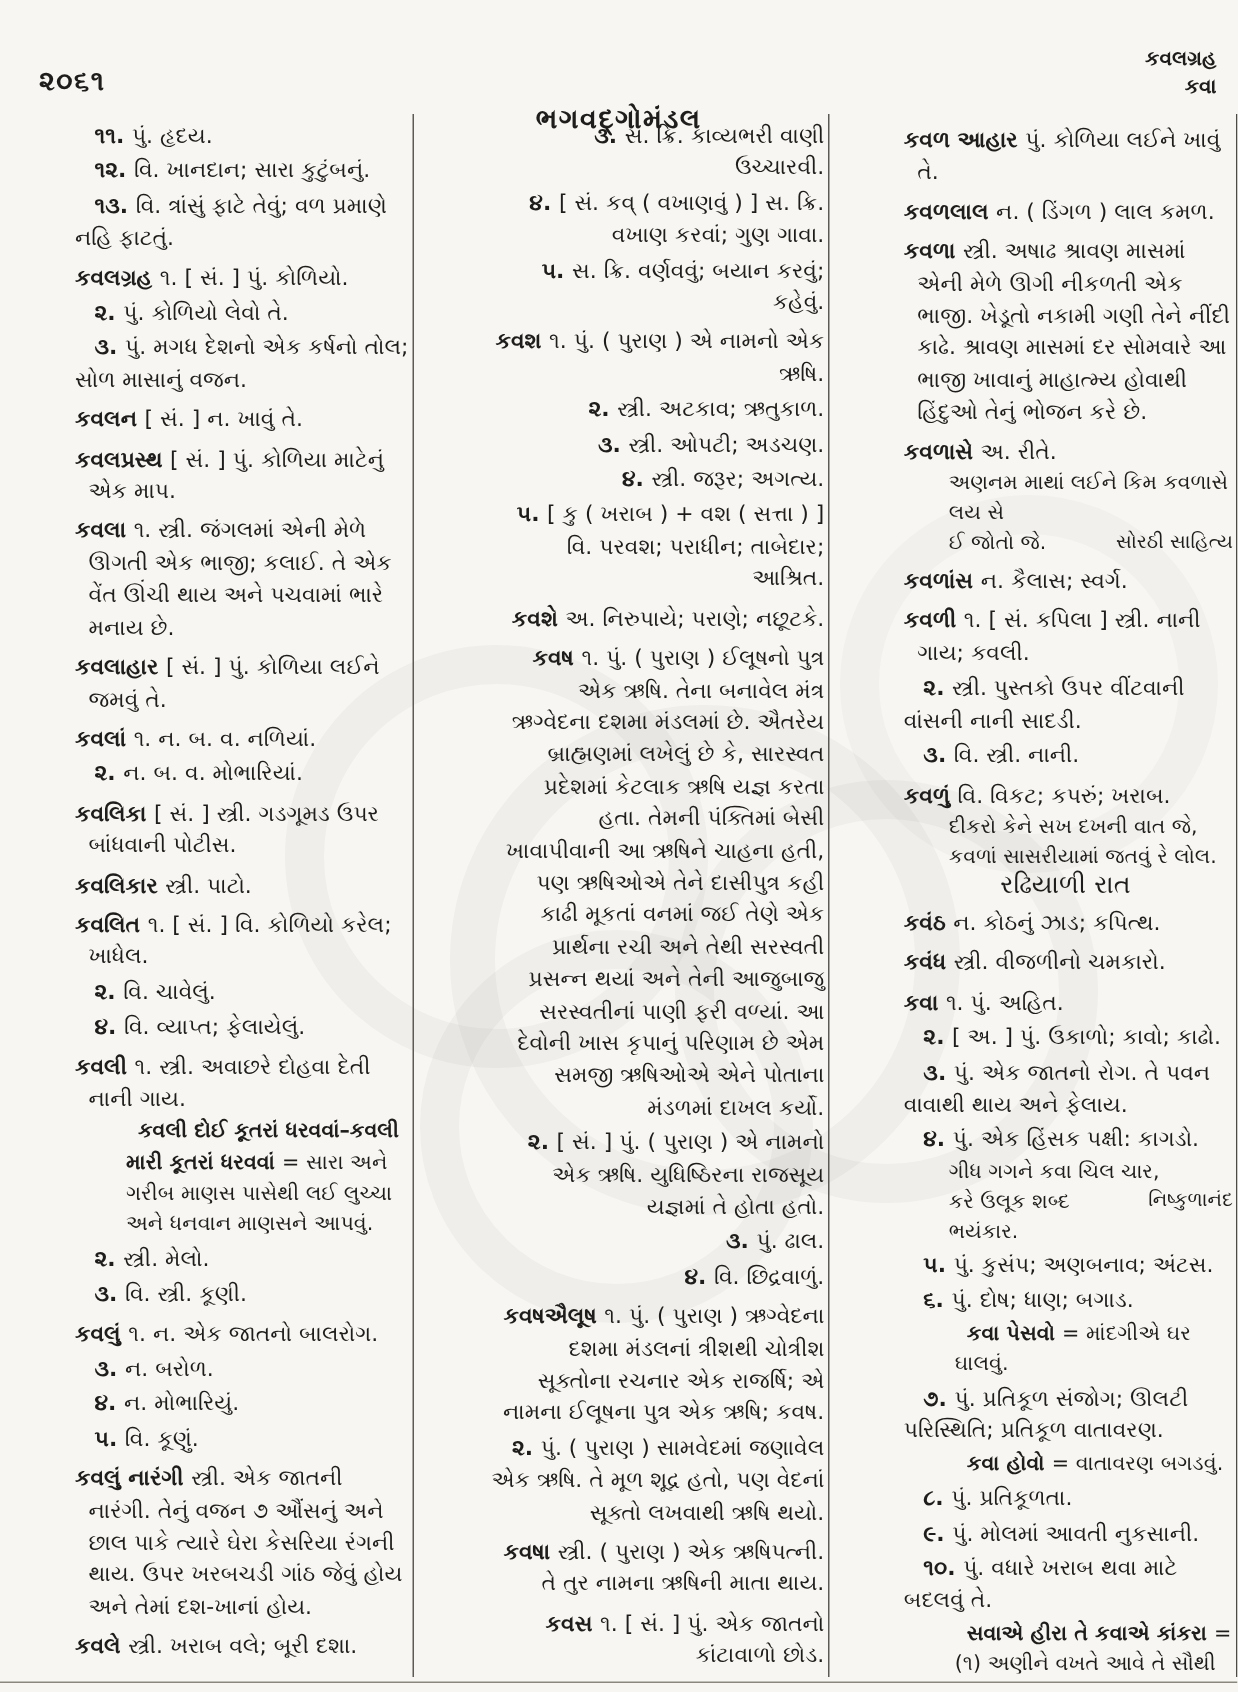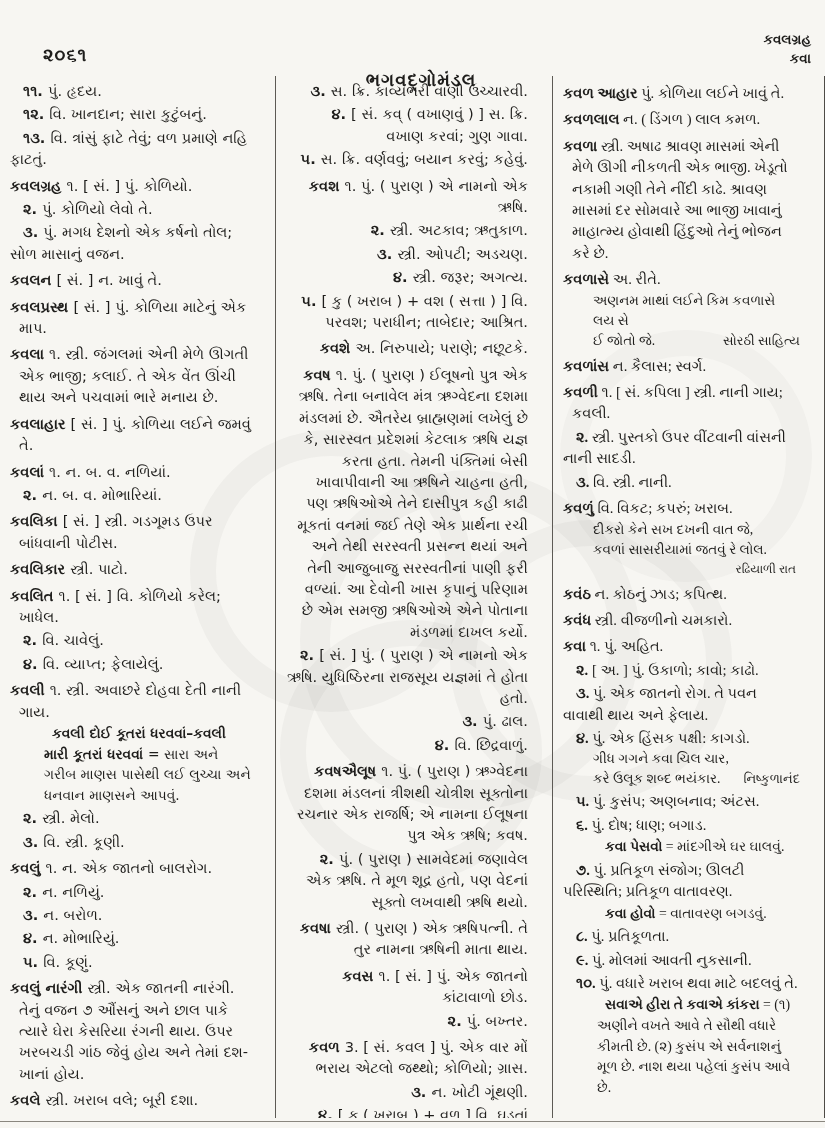--- a/index.html
+++ b/index.html
@@ -18,54 +18,55 @@
   }
   
   .wm{position:absolute;border-radius:50%;border:26px solid rgba(70,70,65,0.045);pointer-events:none;}
   .wm1{width:230px;height:230px;left:190px;top:430px;}
   .wm2{width:280px;height:280px;left:300px;top:470px;border-width:30px;}
   .wm3{width:230px;height:230px;left:450px;top:520px;}
   .wm4{width:210px;height:210px;left:280px;top:620px;}
   .wm5{width:200px;height:200px;left:560px;top:330px;border-color:rgba(70,70,65,0.03);}
 
   .header{
-    position:absolute;top:28px;left:17px;right:0;height:48px;
+    position:absolute;top:28px;left:0;right:0;height:48px;
   }
   .pageno{
     position:absolute;left:26px;top:16px;
     font-weight:bold;font-size:18px;letter-spacing:1px;
   }
   .title{
     position:absolute;left:0;right:0;top:14px;
     text-align:center;font-weight:bold;font-size:18px;letter-spacing:1px;margin-top:27px;
   }
   .guide{
     position:absolute;right:14px;top:2px;
     text-align:right;font-weight:bold;font-size:13.5px;line-height:19px;
   }
   .columns{
     position:absolute;top:76px;left:0;right:0;bottom:10px;
     display:flex;
   }
   .col{
     box-sizing:border-box;
-    padding:2px 24px 0 10px;
+    padding:2px 2px 0 10px;
     font-size:14.6px;
     line-height:21.4px;
     overflow:hidden;
+    margin-left:40px;
   }
   .col-1{width:276px;border-right:1px solid #5d5a55;}
   .col-2{width:277px;border-right:1px solid #5d5a55;text-align:right;}
-  .col-3{width:272px;border-right:1.5px solid #4e4b46;font-family:Liberation Serif, serif;}
+  .col-3{width:272px;border-right:1.5px solid #4e4b46;}
   .blk{margin:0;}
   .blk.entry{padding-left:9px;text-indent:-9px;margin-top:5px;}
   .blk.sense{text-indent:13px;margin-top:2px;}
   .blk.idiom{padding-left:34px;text-indent:8px;margin-top:1px;font-size:13.8px;line-height:20.6px;}
   .blk.quote{padding-left:30px;display:flex;justify-content:space-between;font-size:13.6px;line-height:20px;}
-  .blk.cite{text-align:right;font-size:12px;line-height:19px;padding-right:4px;}
+  .blk.cite{text-align:center;font-size:17px;line-height:19px;padding-right:4px;}
   .hw{font-weight:bold;}
   .cite-inline{font-size:13px;white-space:nowrap;margin-left:6px;text-align:center;}
   .bottom-rule{
     position:absolute;left:0;right:0;bottom:6px;height:0;
     border-bottom:1px solid #8a877f;
   }
 </style>
 </head>
 <body>
 
@@ -103,21 +104,20 @@
         <div class="blk entry"><span class="hw">કવલિકા </span><span>[ સં. ] સ્ત્રી. ગડગૂમડ ઉપર બાંધવાની પોટીસ.</span></div>
         <div class="blk entry"><span class="hw">કવલિકાર </span><span>સ્ત્રી. પાટો.</span></div>
         <div class="blk entry"><span class="hw">કવલિત </span><span>૧. [ સં. ] વિ. કોળિયો કરેલ; ખાધેલ.</span></div>
         <div class="blk sense"><span class="hw">૨. </span><span>વિ. ચાવેલું.</span></div>
         <div class="blk sense"><span class="hw">૪. </span><span>વિ. વ્યાપ્ત; ફેલાયેલું.</span></div>
         <div class="blk entry"><span class="hw">કવલી </span><span>૧. સ્ત્રી. અવાછરે દોહવા દેતી નાની ગાય.</span></div>
         <div class="blk idiom"><span class="hw">કવલી દોઈ કૂતરાં ધરવવાં–કવલી મારી કૂતરાં ધરવવાં </span><span>= સારા અને ગરીબ માણસ પાસેથી લઈ લુચ્ચા અને ધનવાન માણસને આપવું.</span></div>
         <div class="blk sense"><span class="hw">૨. </span><span>સ્ત્રી. મેલો.</span></div>
         <div class="blk sense"><span class="hw">૩. </span><span>વિ. સ્ત્રી. કૂણી.</span></div>
         <div class="blk entry"><span class="hw">કવલું </span><span>૧. ન. એક જાતનો બાલરોગ.</span></div>
-        <div class="blk sense"><span class="hw">૨. </span><span>ન. નળિયું.</span></div>
         <div class="blk sense"><span class="hw">૩. </span><span>ન. બરોળ.</span></div>
         <div class="blk sense"><span class="hw">૪. </span><span>ન. મોભારિયું.</span></div>
         <div class="blk sense"><span class="hw">૫. </span><span>વિ. કૂણું.</span></div>
         <div class="blk entry"><span class="hw">કવલું નારંગી </span><span>સ્ત્રી. એક જાતની નારંગી. તેનું વજન ૭ ઔંસનું અને છાલ પાકે ત્યારે ઘેરા કેસરિયા રંગની થાય. ઉપર ખરબચડી ગાંઠ જેવું હોય અને તેમાં દશ-ખાનાં હોય.</span></div>
         <div class="blk entry"><span class="hw">કવલે </span><span>સ્ત્રી. ખરાબ વલે; બૂરી દશા.</span></div>
       </div>
     <div class="col col-2">
         <div class="blk sense"><span class="hw">૩. </span><span>સ. ક્રિ. કાવ્યભરી વાણી ઉચ્ચારવી.</span></div>
         <div class="blk sense"><span class="hw">૪. </span><span>[ સં. કવ્ ( વખાણવું ) ] સ. ક્રિ. વખાણ કરવાં; ગુણ ગાવા.</span></div>
         <div class="blk sense"><span class="hw">૫. </span><span>સ. ક્રિ. વર્ણવવું; બયાન કરવું; કહેવું.</span></div>

